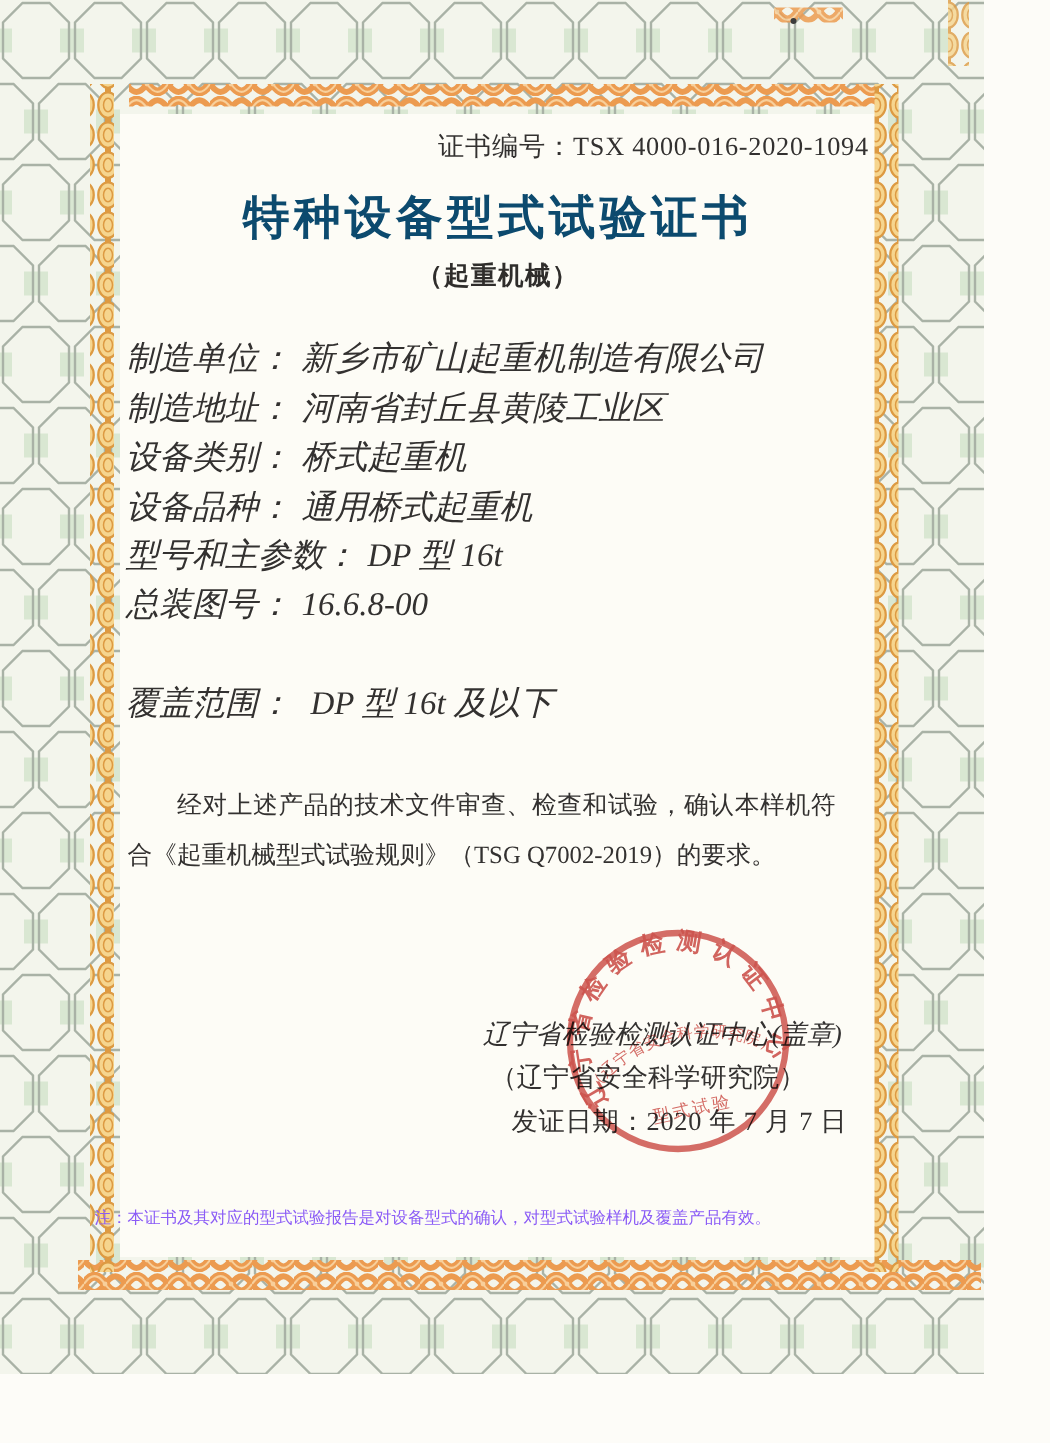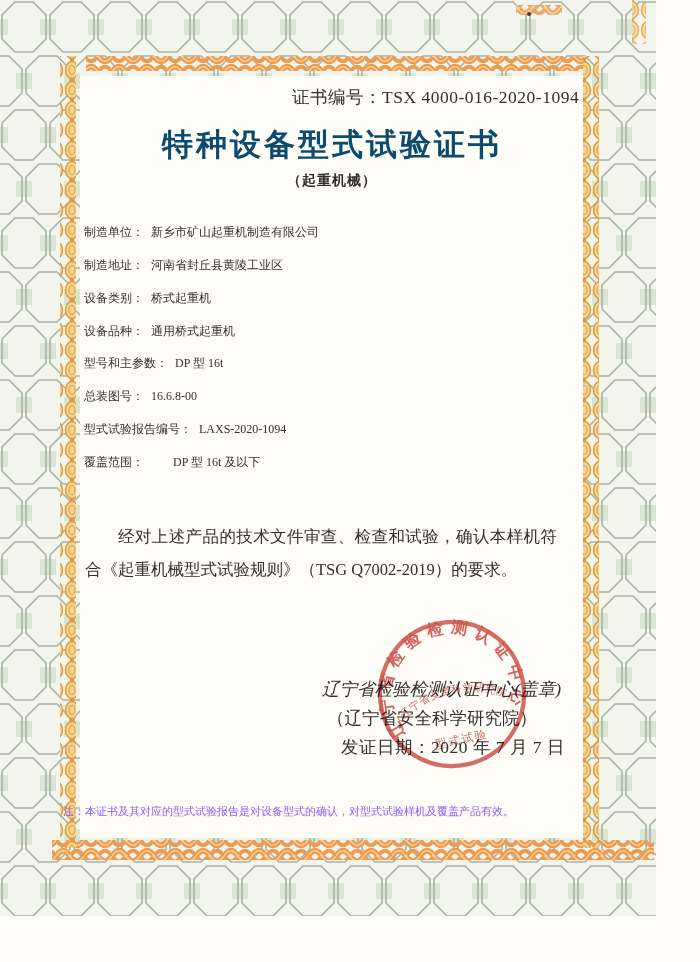--- a/index.html
+++ b/index.html
@@ -16,23 +16,23 @@
   #seal-svg{position:absolute;left:0;top:0;z-index:2;pointer-events:none;mix-blend-mode:multiply;opacity:.9;}
   .cert-no{left:292px;top:85px;font-size:17.5px;letter-spacing:.5px;white-space:nowrap;}
   .title{
     left:80px;top:124px;width:504px;text-align:center;
     font-family:"Liberation Sans","DejaVu Sans",sans-serif;
     font-weight:700;font-size:31px;letter-spacing:3px;color:#0c4a6e;white-space:nowrap;
   }
   .subtitle{
     left:80px;top:172px;width:504px;text-align:center;
     font-family:Liberation Serif, serif;
-    font-weight:700;font-size:14px;letter-spacing:1px;color:#2f2d2b;white-space:nowrap;
+    font-weight:700;font-size:17px;letter-spacing:1px;color:#2f2d2b;white-space:nowrap;
   }
-  .frow{left:84px;font-size:12px;white-space:nowrap;}
+  .frow{left:84px;font-size:22px;white-space:nowrap;font-style:italic;}
   .frow .fv{margin-left:7px;}
   .statement{
     left:85px;top:520px;width:472px;font-size:16.5px;line-height:33px;
     text-indent:2em;text-align:justify;
   }
   .issuer1{left:322px;top:677px;font-size:17.5px;white-space:nowrap;font-style:italic;}
   .issuer2{left:327px;top:706px;font-size:17.5px;white-space:nowrap;}
   .issue-date{left:341px;top:735px;font-size:17.5px;white-space:nowrap;letter-spacing:.5px;}
   .note{left:63px;top:804px;font-size:11px;white-space:nowrap;color:#8b5cf6;}
   .dot{left:527px;top:12px;width:4px;height:4px;background:#3c3c3c;border-radius:50%;}
@@ -101,25 +101,22 @@
     </div>
     <div class="abs frow" style="top:290px">
       <span class="fl">设备类别：</span><span class="fv">桥式起重机</span>
     </div>
     <div class="abs frow" style="top:355px">
       <span class="fl">型号和主参数：</span><span class="fv">DP 型 16t</span>
     </div>
     <div class="abs frow" style="top:388px">
       <span class="fl">总装图号：</span><span class="fv">16.6.8-00</span>
     </div>
-    <div class="abs frow" style="top:421px">
-      <span class="fl">型式试验报告编号：</span><span class="fv">LAXS-2020-1094</span>
-    </div>
     <div class="abs frow" style="top:454px">
-      <span class="fl">覆盖范围：</span><span class="fv" style="margin-left:29px">DP 型 16t 及以下</span>
+      <span class="fl">覆盖范围：</span><span class="fv" style="margin-left:13px">DP 型 16t 及以下</span>
     </div>
 
     <div class="abs statement">经对上述产品的技术文件审查、检查和试验，确认本样机符合《起重机械型式试验规则》（TSG Q7002-2019）的要求。</div>
 
     <div class="abs issuer1">辽宁省检验检测认证中心(盖章)</div>
     <div class="abs issuer2">（辽宁省安全科学研究院）</div>
     <div class="abs issue-date">发证日期：2020 年 7 月 7 日</div>
 
     <div class="abs note">注：本证书及其对应的型式试验报告是对设备型式的确认，对型式试验样机及覆盖产品有效。</div>
   </div>

